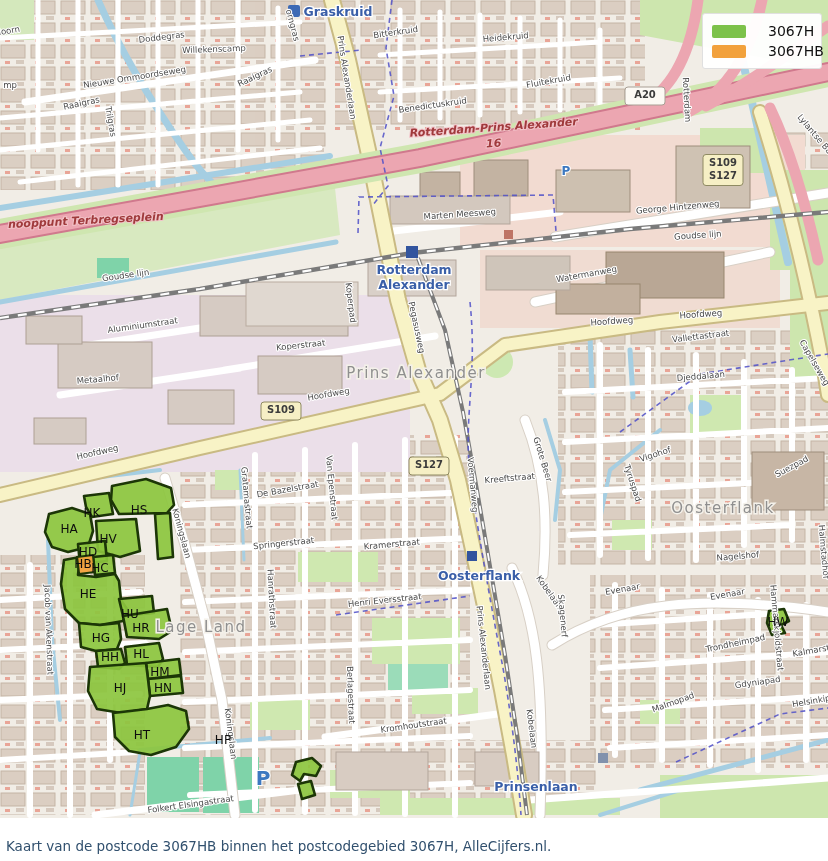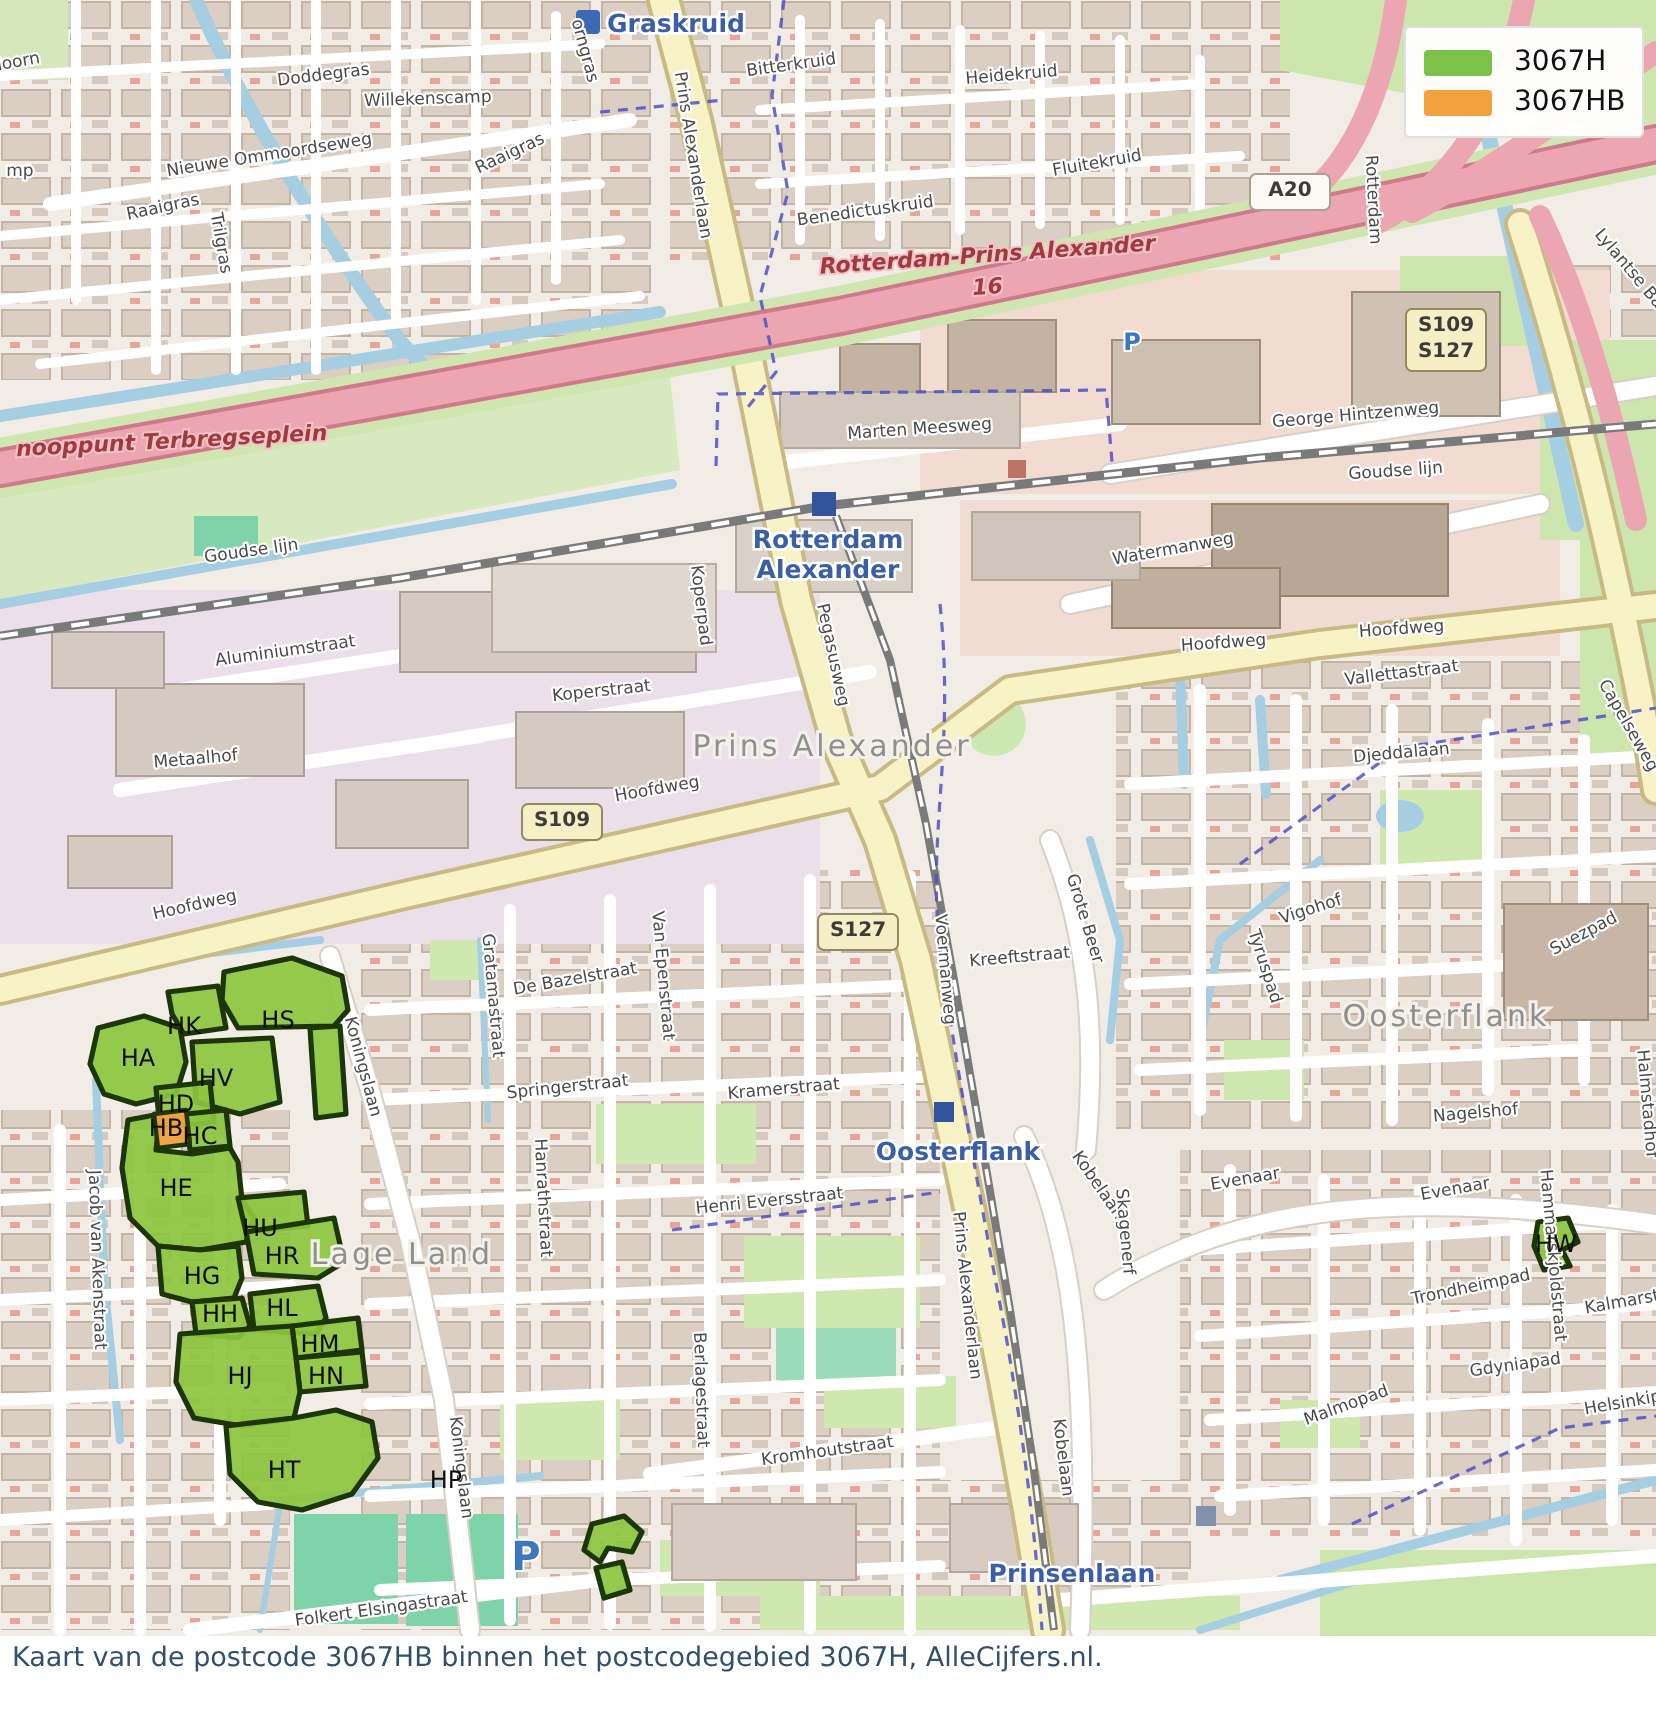--- a/index.html
+++ b/index.html
@@ -9,25 +9,25 @@
   svg text{font-family:"DejaVu Sans","Liberation Sans",sans-serif;text-anchor:middle;}
   .lbl-street{font-size:8.5px;fill:#4a4a4a;paint-order:stroke;stroke:#ffffff;stroke-width:2.2px;stroke-linejoin:round;}
   .lbl-area{font-size:15px;fill:#8f8f8f;letter-spacing:1.5px;paint-order:stroke;stroke:#f4f1ea;stroke-width:3px;}
   .lbl-station{font-size:12.5px;font-weight:bold;fill:#3A5FA8;paint-order:stroke;stroke:#ffffff;stroke-width:2.6px;}
   .lbl-motorway{font-size:11px;font-style:italic;font-weight:bold;fill:#A03A3C;paint-order:stroke;stroke:#f2c3c9;stroke-width:2px;}
   .lbl-pc{font-size:12px;fill:#0d0d0d;}
   .lbl-badge{font-size:10px;font-weight:bold;fill:#3C3C3C;}
   .lbl-parking{font-weight:bold;fill:#3C78C0;paint-order:stroke;stroke:#ffffff;stroke-width:2px;}
   .legend{position:absolute;top:13px;right:6px;width:120px;background:rgba(255,255,255,0.96);
           border:1px solid #e0e0e0;border-radius:3px;padding:7px 9px;box-sizing:border-box;z-index:5;}
-  .legend-row{display:flex;align-items:center;gap:11px;height:20px;}
+  .legend-row{display:flex;align-items:center;gap:22px;height:20px;}
   .legend-swatch{width:34px;height:13px;border-radius:2px;flex:0 0 auto;}
   .legend-label{font-size:14px;color:#111;}
   .caption{position:absolute;left:0;top:818px;width:828px;height:43px;background:#fff;
-           color:#31506E;font-size:13.5px;line-height:17px;padding:3px 0 0 6px;box-sizing:border-box;}
+           color:#31506E;font-size:13.5px;line-height:17px;padding:20px 0 0 6px;box-sizing:border-box;}
 </style>
 </head>
 <body>
 
 <div id="page">
   <div id="map-wrap">
   <svg id="map-svg" width="828" height="818" viewBox="0 0 828 818">
     <defs>
       <pattern id="bl" width="30" height="22" patternUnits="userSpaceOnUse">
         <rect x="1" y="1" width="24" height="13" fill="#DACDC1" stroke="#C2B1A1" stroke-width="1"></rect>

